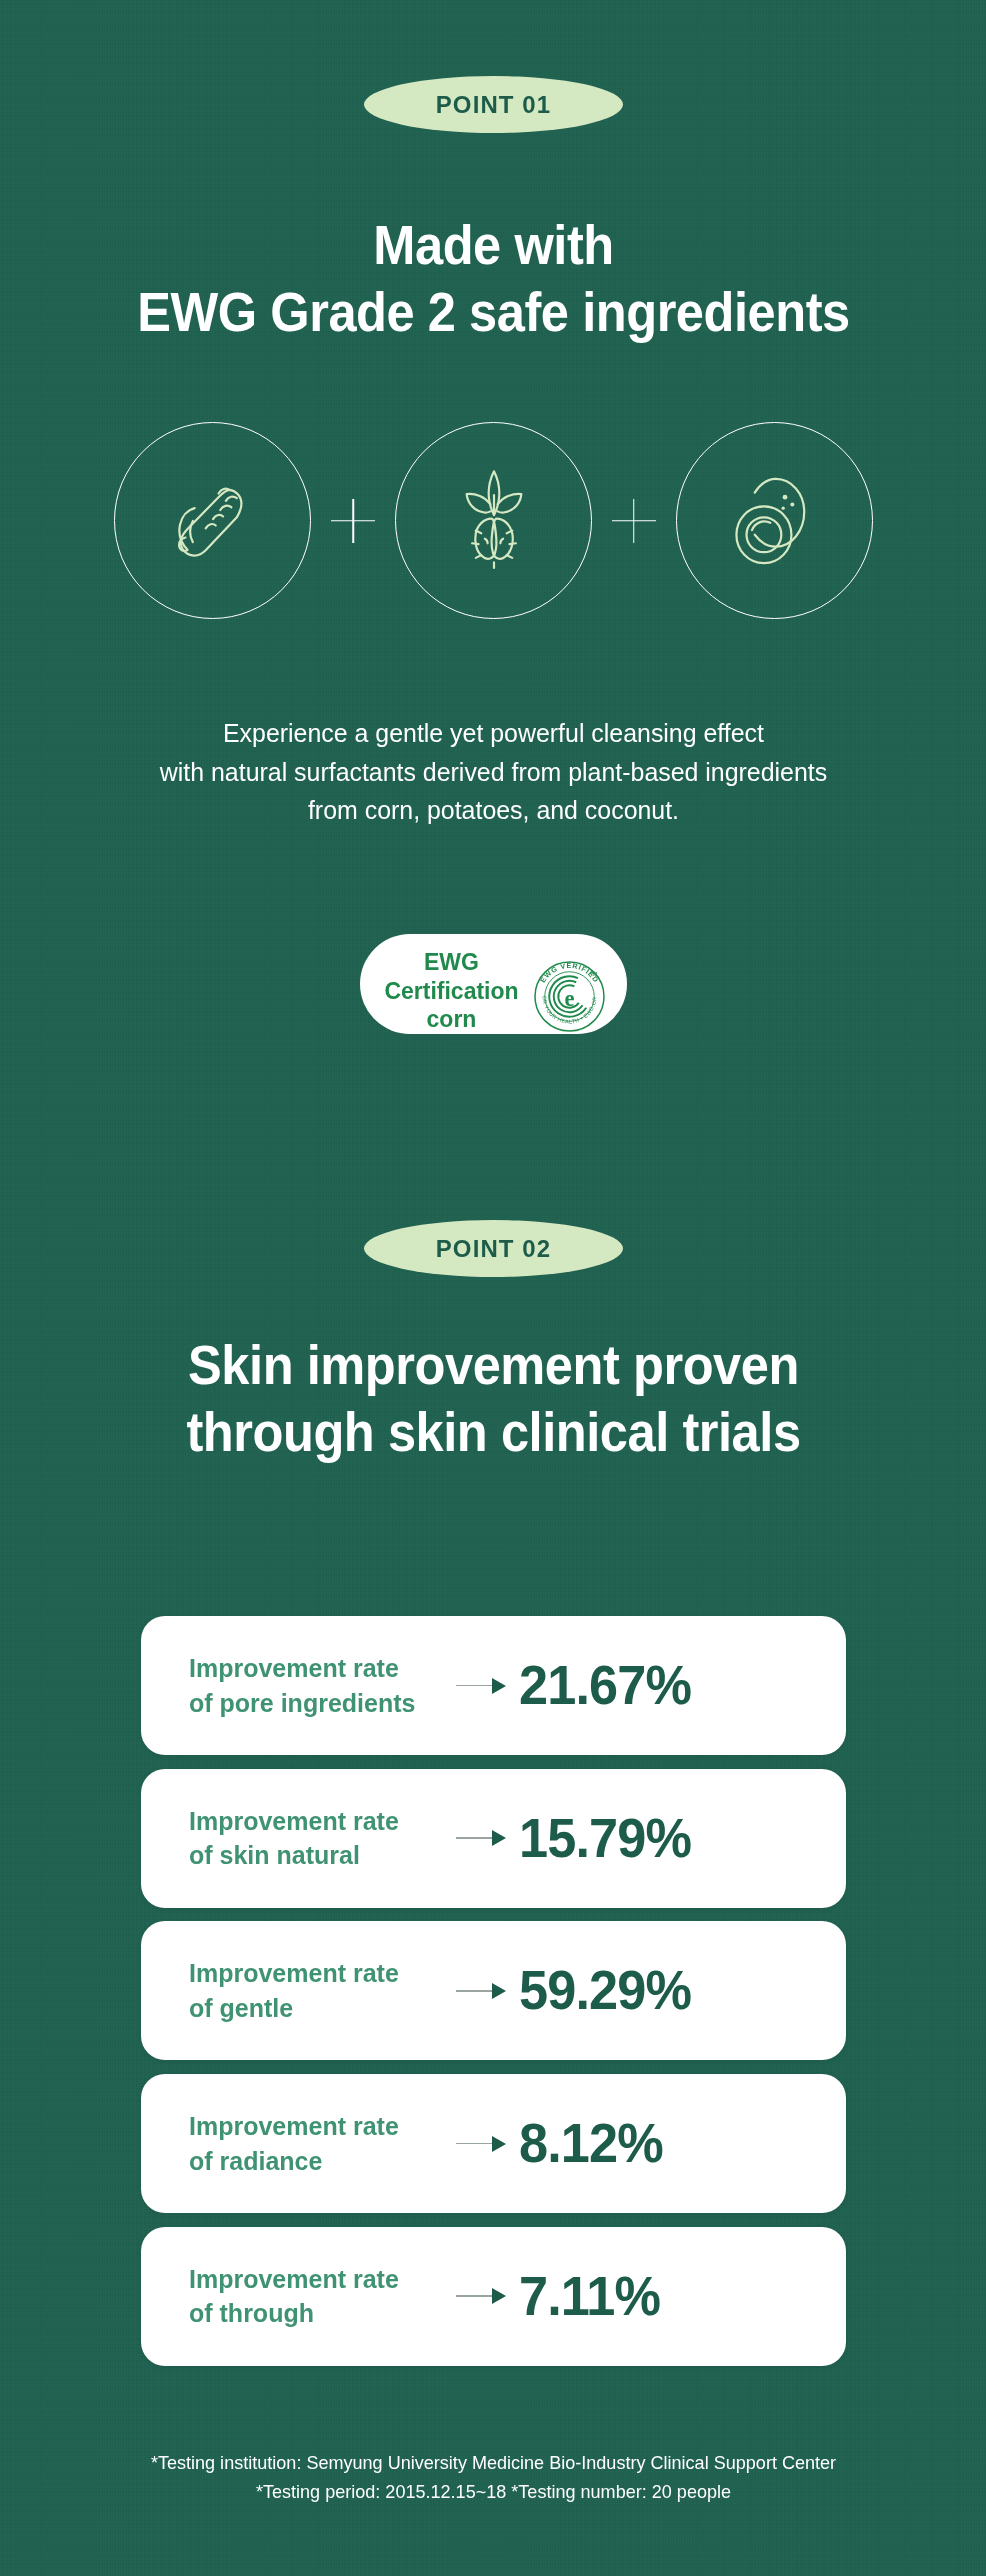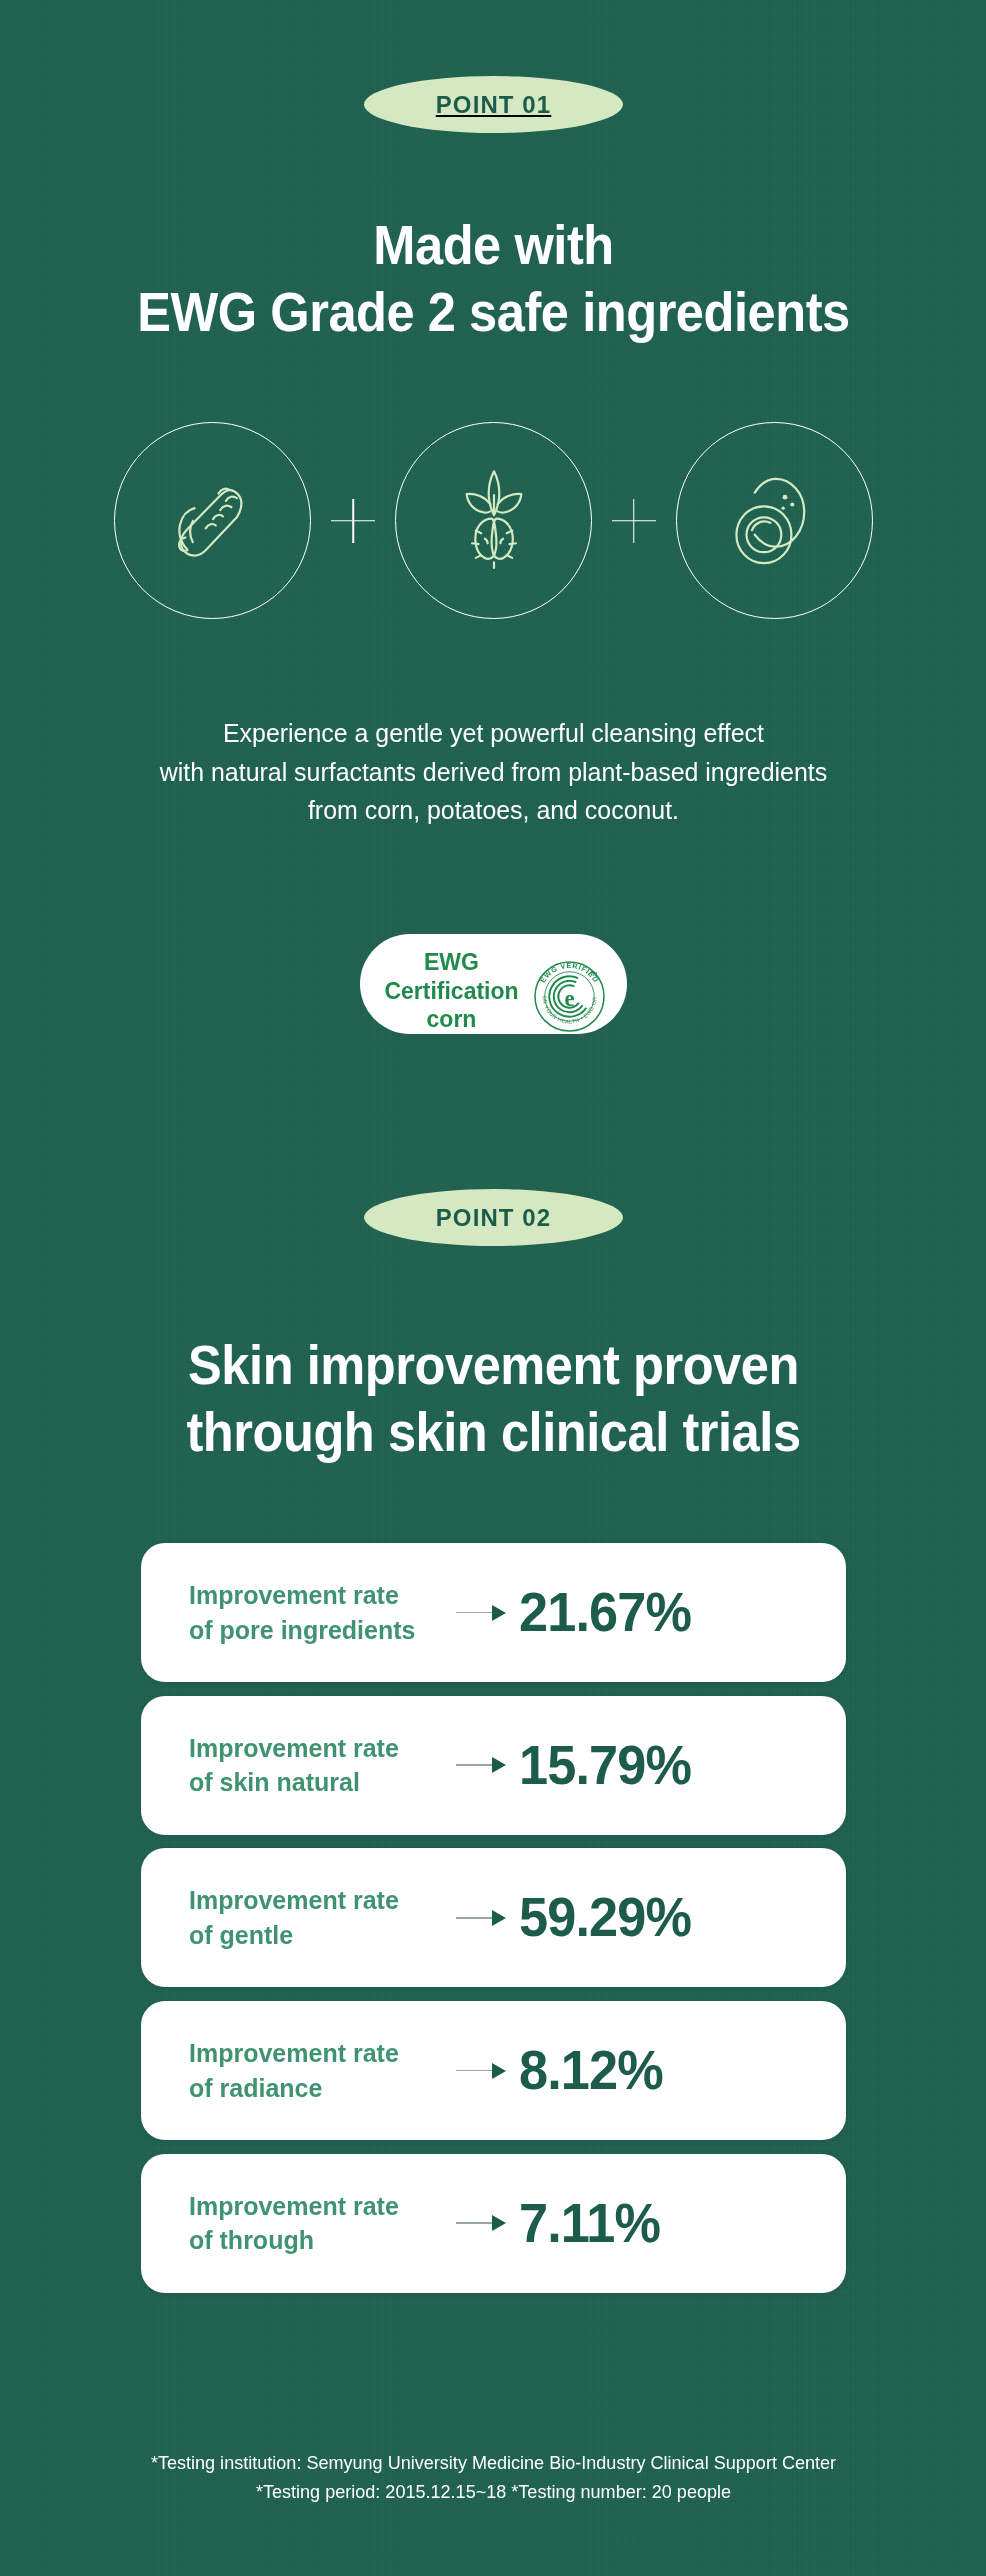--- a/index.html
+++ b/index.html
@@ -156,21 +156,21 @@
   .footnote span{ display:block; }
 
   
   .pos{ position:absolute; left:0; width:987px; }
 </style>
 </head>
 <body>
 
 <div class="page">
 
-  <div class="pos badge-wrap" style="top:76px;text-decoration:underline;">
+  <div class="pos badge-wrap" style="top:76px;">
     <div class="badge">POINT 01</div>
   </div>
 
   <div class="pos headline" style="top:212px;">
     <span>Made with</span>
     <span>EWG Grade 2 safe ingredients</span>
   </div>
 
   <div class="pos icon-row" style="top:422px;">
 
@@ -250,30 +250,30 @@
         <g fill="none" stroke="#1f8a4c">
           <circle cx="50" cy="50" r="27" stroke-width="2.6" stroke-dasharray="122 48" transform="rotate(34 50 50)"></circle>
           <circle cx="50" cy="50" r="21" stroke-width="2.6" stroke-dasharray="95 37" transform="rotate(34 50 50)"></circle>
           <circle cx="50" cy="50" r="15" stroke-width="2.6" stroke-dasharray="68 26" transform="rotate(34 50 50)"></circle>
         </g>
         <text x="50" y="62" font-size="30" font-weight="700" fill="#1f8a4c" text-anchor="middle" font-family="'Liberation Serif', serif">e</text>
       </svg>
     </div>
   </div>
 
-  <div class="pos badge-wrap" style="top:1189px;align-items:center;">
+  <div class="pos badge-wrap" style="top:1220px;align-items:center;">
     <div class="badge">POINT 02</div>
   </div>
 
   <div class="pos headline" style="top:1332px;">
     <span>Skin improvement proven</span>
     <span>through skin clinical trials</span>
   </div>
 
-  <div class="pos cards" style="top:1543px;border-radius:19px;">
+  <div class="pos cards" style="top:1616px;border-radius:19px;">
 
     <div class="card">
       <div class="card-label">
         <span>Improvement rate</span>
         <span>of pore ingredients</span>
       </div>
       <div class="arrow">
         <div class="shaft"></div>
           <div class="head"></div>
       </div>

